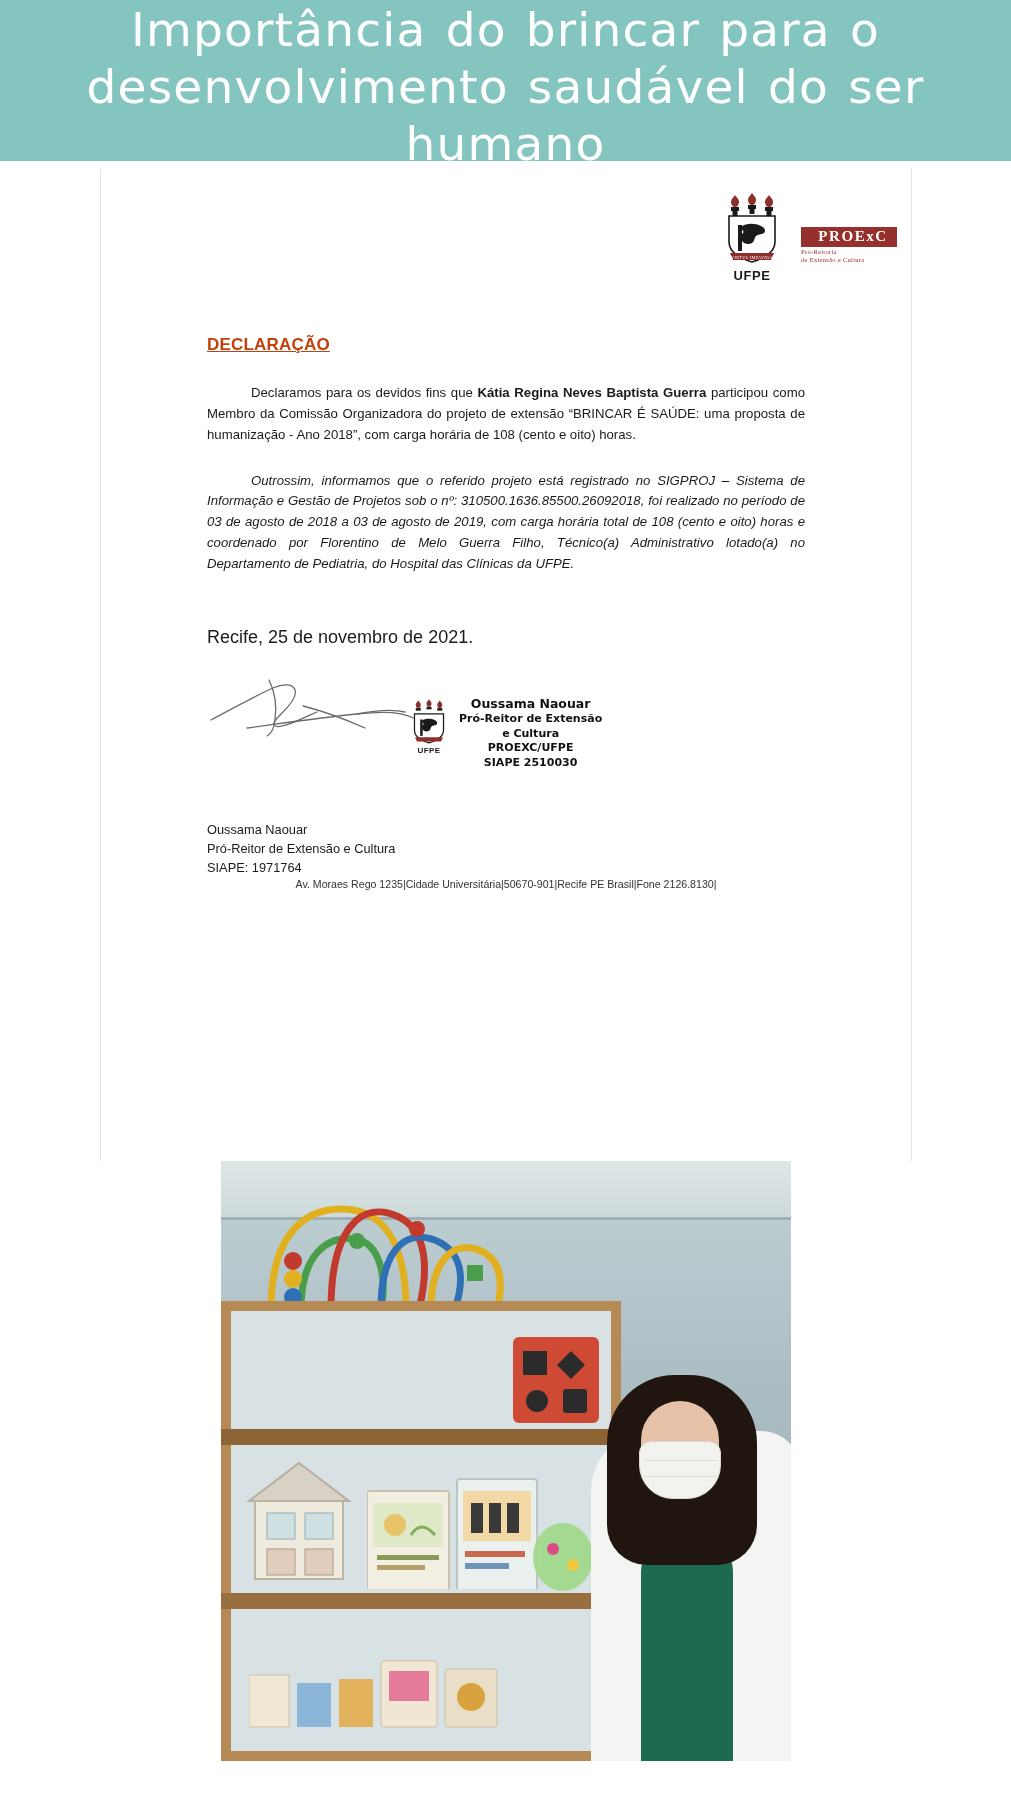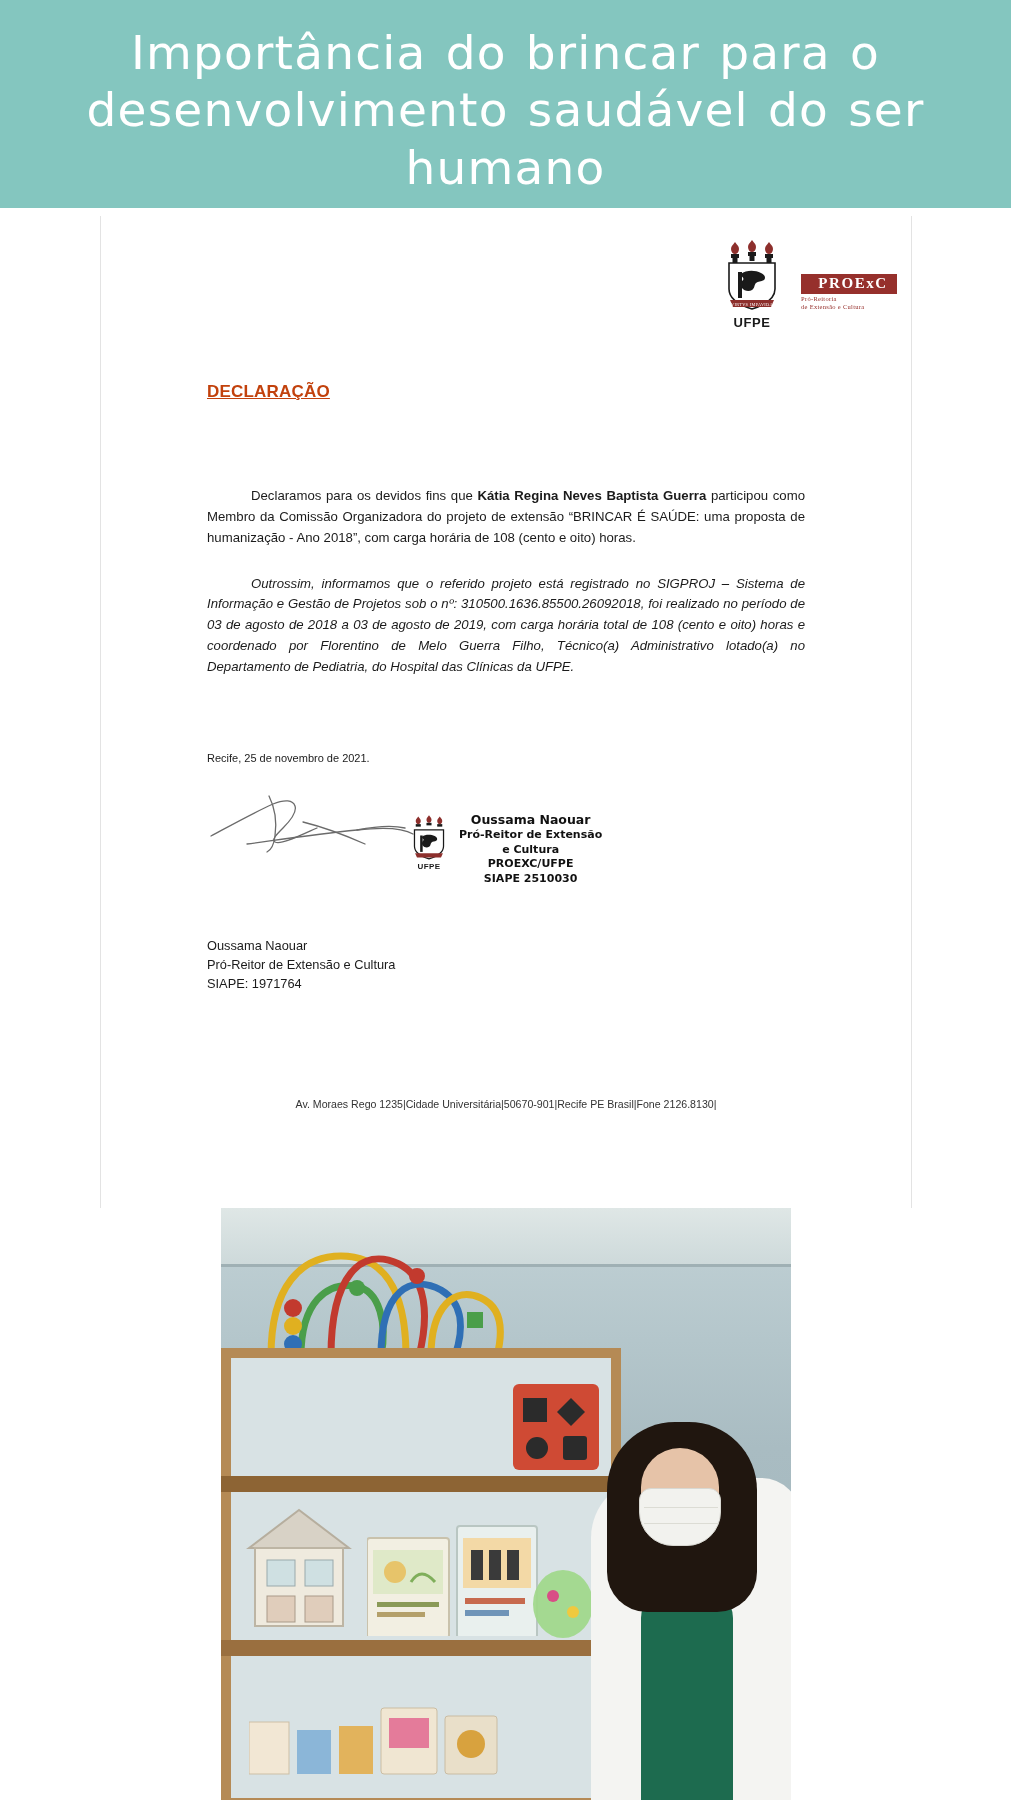--- a/index.html
+++ b/index.html
@@ -6,21 +6,21 @@
   html, body {
     width: 1011px;
     background: #ffffff;
     font-family: "Liberation Sans", sans-serif;
   }
   body { width: 1011px; min-height: 1800px; position: relative; overflow: hidden; }
 
   
   .banner {
     width: 1011px;
-    height: 208px;
+    height: 161px;
     background: #84c6bf;
     display: flex;
     align-items: center;
     justify-content: center;
     padding: 22px 14px 10px 14px;
   }
   .banner-title {
     color: #ffffff;
     font-size: 47px;
     line-height: 1.22;
@@ -108,28 +108,28 @@
     text-decoration: underline;
   }
   .para {
     font-size: 13.2px;
     line-height: 1.58;
     color: #1b1b1b;
     text-align: justify;
     text-indent: 44px;
     margin-top: 0;
   }
-  .para.first { margin-top: 84px; }
+  .para.first { margin-top: 28px; }
   .para.second { margin-top: 25px; font-style: italic; }
   .para b { font-weight: bold; }
 
   .date-line {
-    font-size: 11px;
+    font-size: 18px;
     color: #1b1b1b;
-    margin-top: 74px;
+    margin-top: 52px;
   }
 
   
   .sig-area {
     position: relative;
     height: 132px;
     margin-top: 8px;
   }
   .sig-scribble {
     position: absolute;
@@ -172,21 +172,20 @@
 
   .signer-block {
     margin-top: 32px;
     font-size: 12.8px;
     line-height: 1.5;
     color: #1b1b1b;
   }
 
   
   .doc-footer {
-    margin-top: 104px;
     padding-bottom: 16px;
     text-align: center;
     font-size: 10.6px;
     line-height: 1.45;
     color: #333333;
   }
 
   
   .photo-wrap {
     width: 1011px;

